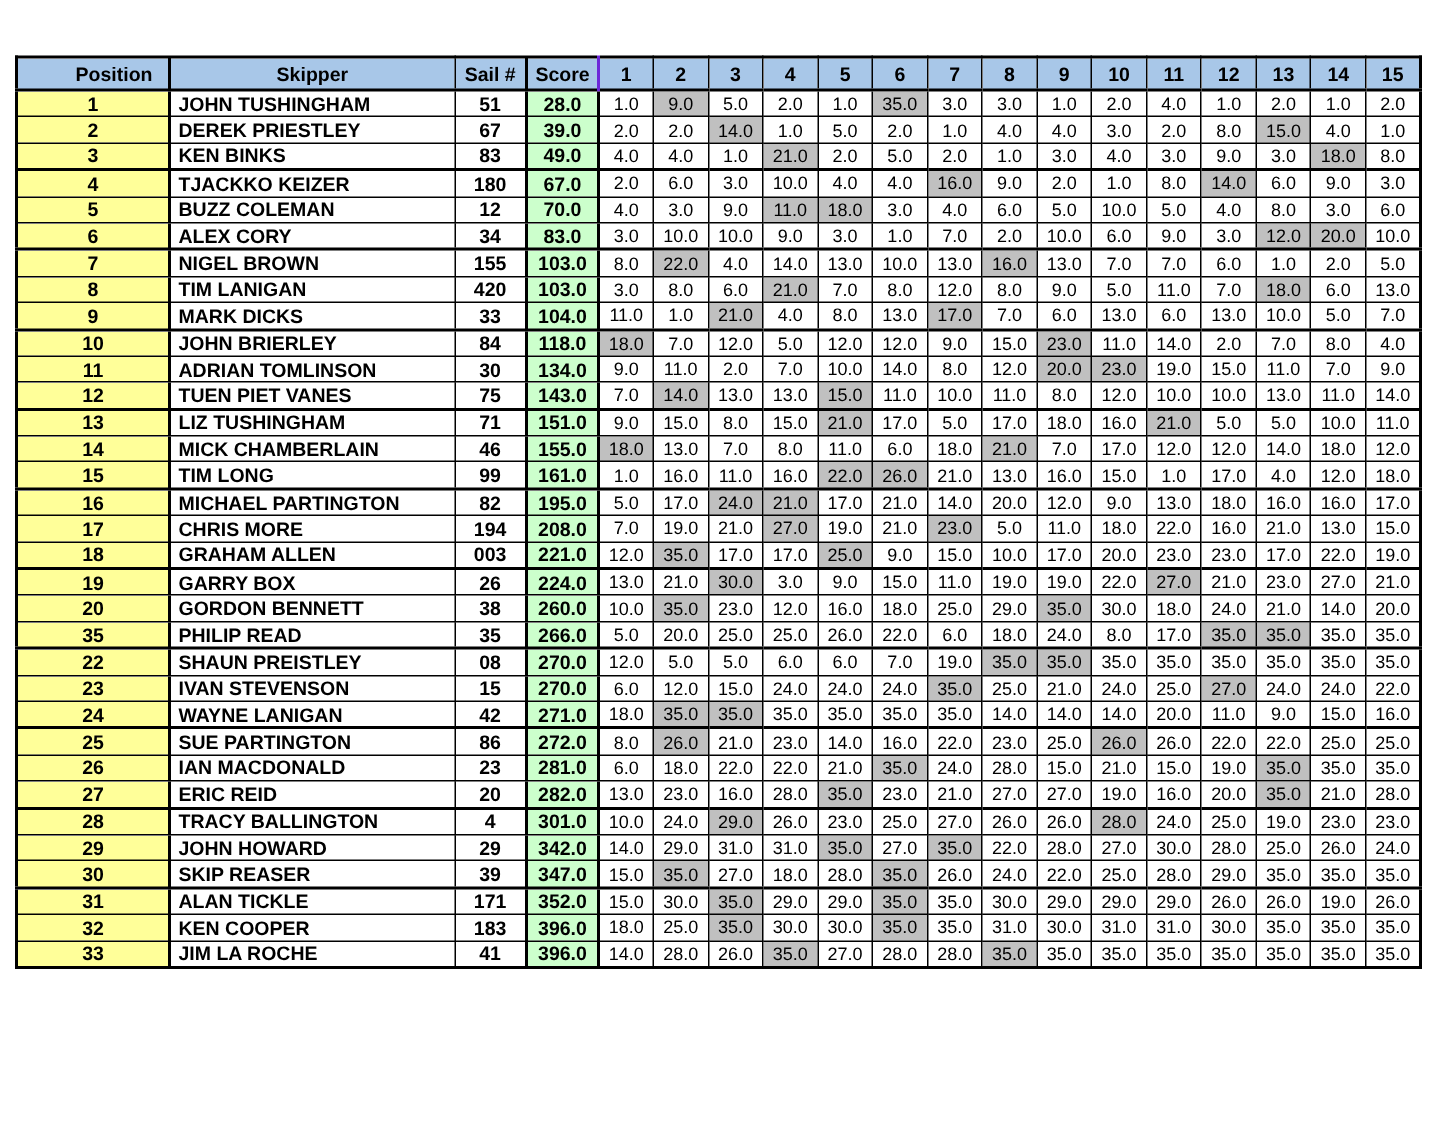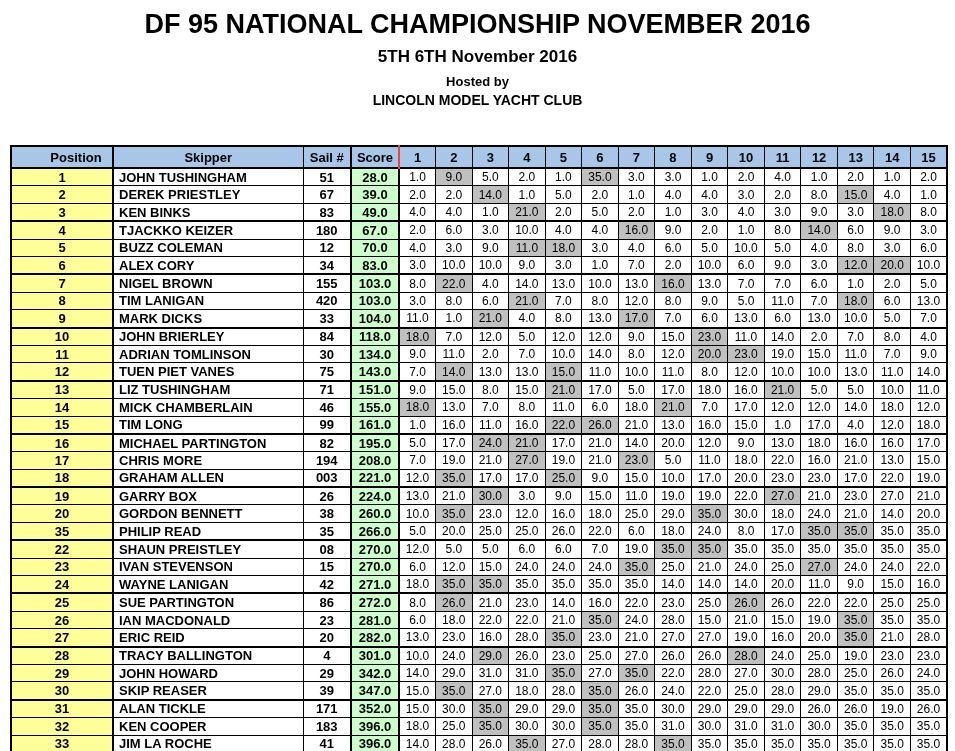--- a/index.html
+++ b/index.html
@@ -64,34 +64,28 @@
     padding-left: 5px;
   }
   td.sail { font-weight: bold; font-size: 13px; }
   td.score {
     background: var(--score-bg, #ccffcc);
     font-weight: bold;
     font-size: 13px;
     border-left: 2px solid #000;
     border-right: 2px solid #000;
   }
-  th.score-h { border-left: 2px solid #000; border-right: 2px solid #ef4444; }
+  th.score-h { border-left: 2px solid #000; border-right: 2px solid #6d28d9; }
   td.race.discard { background: var(--discard-bg, #c0c0c0); }
   tr.group-start td { border-top: 2px solid #000; }
 </style>
 </head>
 <body>
 
 <div class="page">
-  <div class="doc-header">
-    <h1 class="doc-title">DF 95 NATIONAL CHAMPIONSHIP NOVEMBER 2016</h1>
-    <div class="doc-subtitle">5TH 6TH November 2016</div>
-    <div class="doc-hosted">Hosted by</div>
-    <div class="doc-club">LINCOLN MODEL YACHT CLUB</div>
-  </div>
 
   <table class="results">
     <colgroup>
       <col style="width:102px">
       <col style="width:190px">
       <col style="width:48px">
       <col style="width:48px">
     </colgroup>
     <thead>
       <tr id="header-row">

